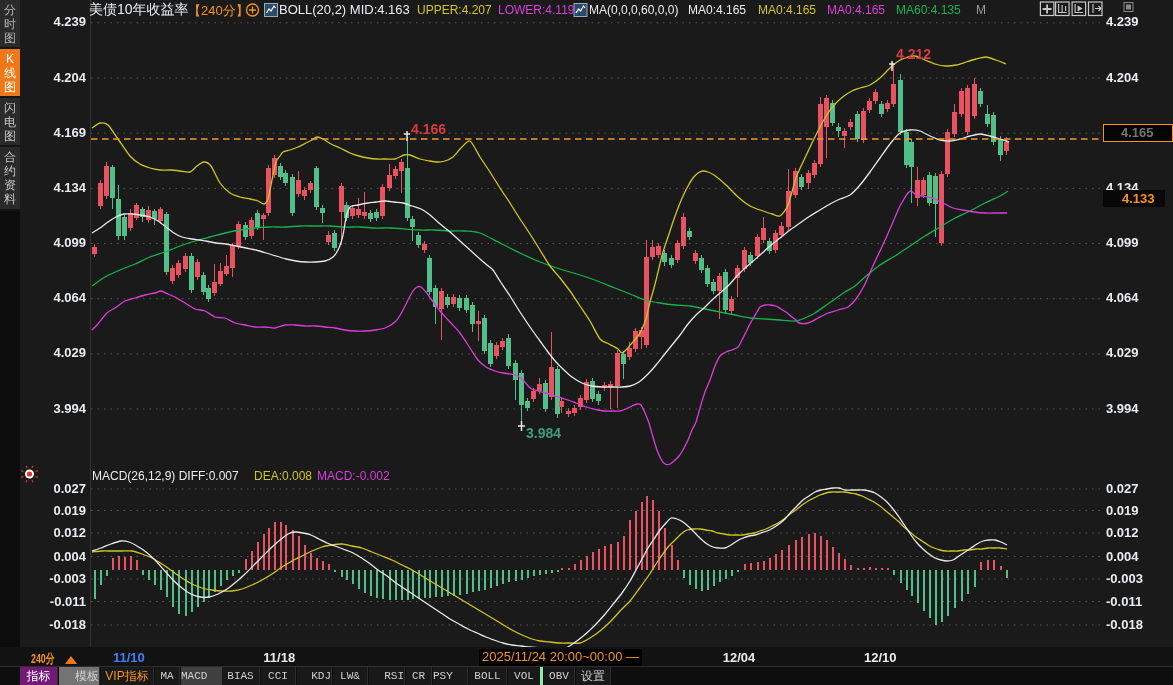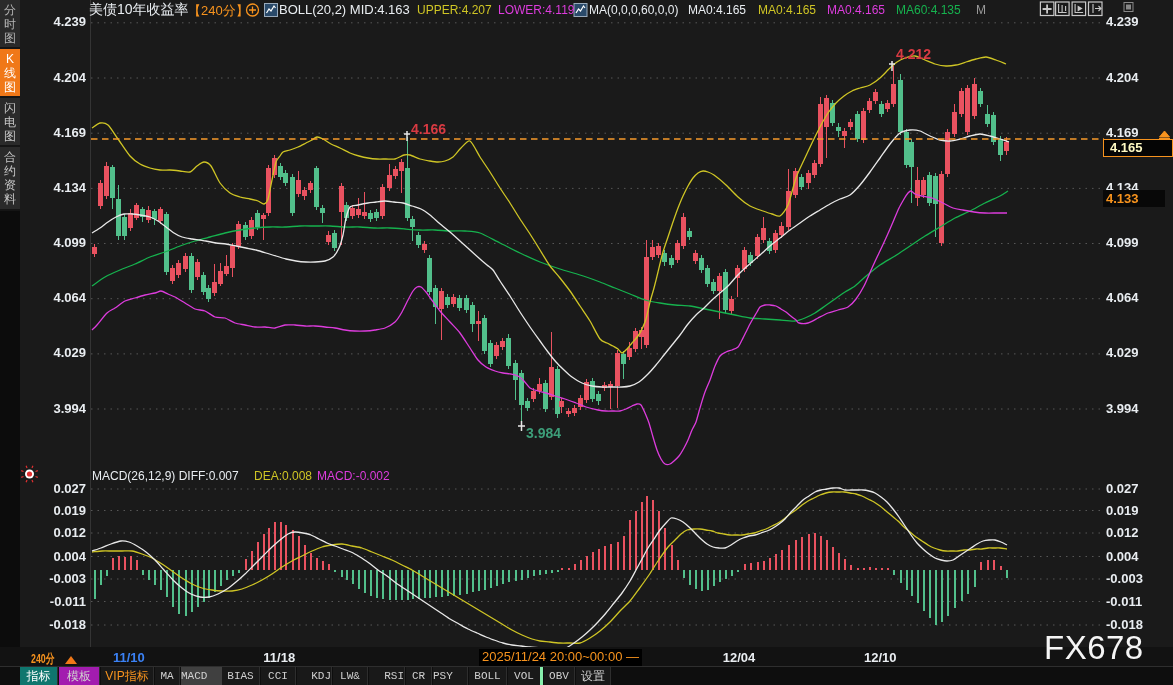--- a/index.html
+++ b/index.html
@@ -562,22 +562,22 @@
 <div style="position:absolute;right:1087px;top:179.9px;color:#e9edf1;font:bold 13px 'Liberation Sans',sans-serif;white-space:nowrap">4.134</div>
 <div style="position:absolute;left:1106px;top:179.9px;color:#e9edf1;font:bold 13px 'Liberation Sans',sans-serif;white-space:nowrap">4.134</div>
 <div style="position:absolute;right:1087px;top:235.0px;color:#e9edf1;font:bold 13px 'Liberation Sans',sans-serif;white-space:nowrap">4.099</div>
 <div style="position:absolute;left:1106px;top:235.0px;color:#e9edf1;font:bold 13px 'Liberation Sans',sans-serif;white-space:nowrap">4.099</div>
 <div style="position:absolute;right:1087px;top:290.2px;color:#e9edf1;font:bold 13px 'Liberation Sans',sans-serif;white-space:nowrap">4.064</div>
 <div style="position:absolute;left:1106px;top:290.2px;color:#e9edf1;font:bold 13px 'Liberation Sans',sans-serif;white-space:nowrap">4.064</div>
 <div style="position:absolute;right:1087px;top:345.4px;color:#e9edf1;font:bold 13px 'Liberation Sans',sans-serif;white-space:nowrap">4.029</div>
 <div style="position:absolute;left:1106px;top:345.4px;color:#e9edf1;font:bold 13px 'Liberation Sans',sans-serif;white-space:nowrap">4.029</div>
 <div style="position:absolute;right:1087px;top:400.5px;color:#e9edf1;font:bold 13px 'Liberation Sans',sans-serif;white-space:nowrap">3.994</div>
 <div style="position:absolute;left:1106px;top:400.5px;color:#e9edf1;font:bold 13px 'Liberation Sans',sans-serif;white-space:nowrap">3.994</div>
-<div style="position:absolute;left:1103px;top:139px;width:70px;height:18px;background:#050505;border:1.5px solid #f7931e;color:#fef9c3;font:bold 13px 'Liberation Sans',sans-serif;line-height:15px;padding-left:6px">4.165</div>
-<div style="position:absolute;left:1103px;top:190px;width:62px;height:17px;background:#080808;color:#f7931e;font:bold 13px 'Liberation Sans',sans-serif;line-height:17px;padding-left:3px">4.133</div>
+<div style="position:absolute;left:1103px;top:124px;width:70px;height:18px;background:#050505;border:1.5px solid #f7931e;color:#737373;font:bold 13px 'Liberation Sans',sans-serif;line-height:15px;padding-left:17px">4.165</div>
+<div style="position:absolute;left:1103px;top:190px;width:62px;height:17px;background:#080808;color:#f7931e;font:bold 13px 'Liberation Sans',sans-serif;line-height:17px;padding-left:19px">4.133</div>
 <div style="position:absolute;left:92px;top:469px;color:#e9edf1;font:normal 12px 'Liberation Sans',sans-serif;white-space:nowrap">MACD(26,12,9) DIFF:0.007</div>
 <div style="position:absolute;left:254px;top:469px;color:#cfc525;font:normal 12px 'Liberation Sans',sans-serif;white-space:nowrap">DEA:0.008</div>
 <div style="position:absolute;left:317px;top:469px;color:#dd3cdd;font:normal 12px 'Liberation Sans',sans-serif;white-space:nowrap">MACD:-0.002</div>
 <div style="position:absolute;right:1087px;top:481px;color:#e9edf1;font:bold 13px 'Liberation Sans',sans-serif;white-space:nowrap">0.027</div>
 <div style="position:absolute;left:1106px;top:481px;color:#e9edf1;font:bold 13px 'Liberation Sans',sans-serif;white-space:nowrap">0.027</div>
 <div style="position:absolute;right:1087px;top:502.5px;color:#e9edf1;font:bold 13px 'Liberation Sans',sans-serif;white-space:nowrap">0.019</div>
 <div style="position:absolute;left:1106px;top:502.5px;color:#e9edf1;font:bold 13px 'Liberation Sans',sans-serif;white-space:nowrap">0.019</div>
 <div style="position:absolute;right:1087px;top:525px;color:#e9edf1;font:bold 13px 'Liberation Sans',sans-serif;white-space:nowrap">0.012</div>
 <div style="position:absolute;left:1106px;top:525px;color:#e9edf1;font:bold 13px 'Liberation Sans',sans-serif;white-space:nowrap">0.012</div>
 <div style="position:absolute;right:1087px;top:548.5px;color:#e9edf1;font:bold 13px 'Liberation Sans',sans-serif;white-space:nowrap">0.004</div>
@@ -591,29 +591,28 @@
 <div style="position:absolute;left:0;top:647px;width:1173px;height:19px;background:#121212"></div>
 <div style="position:absolute;left:31px;top:650px;color:#f7931e;font:bold 13px 'Liberation Sans',sans-serif;transform:scaleX(0.68);transform-origin:0 0;white-space:nowrap">240分</div>
 <div style="position:absolute;left:65px;top:656px;width:0;height:0;border-left:6.5px solid transparent;border-right:6.5px solid transparent;border-bottom:8px solid #f07818"></div>
 <div style="position:absolute;left:113px;top:650px;color:#3b82f6;font:bold 13px 'Liberation Sans',sans-serif;white-space:nowrap">11/10</div>
 <div style="position:absolute;left:263.3px;top:650px;color:#e9edf1;font:bold 13px 'Liberation Sans',sans-serif;white-space:nowrap">11/18</div>
 <div style="position:absolute;left:407.2px;top:665px;color:#e9edf1;font:bold 13px 'Liberation Sans',sans-serif;white-space:nowrap">11/21</div>
 <div style="position:absolute;left:722.7px;top:650px;color:#e9edf1;font:bold 13px 'Liberation Sans',sans-serif;white-space:nowrap">12/04</div>
 <div style="position:absolute;left:864px;top:650px;color:#e9edf1;font:bold 13px 'Liberation Sans',sans-serif;white-space:nowrap">12/10</div>
 <div style="position:absolute;left:479px;top:649px;width:163px;height:17px;background:#000;color:#f7931e;font:13px 'Liberation Sans',sans-serif;line-height:16px;text-align:center;white-space:nowrap">2025/11/24 20:00~00:00 —</div>
 <div style="position:absolute;left:0;top:666px;width:1173px;height:19px;background:#0e0e0e;border-top:1px solid #2e2e2e"></div>
-<div style="position:absolute;left:20px;top:667px;width:38px;height:18px;background:#0f766e;color:#ffffff;font:12px 'Liberation Sans',sans-serif;line-height:18px;text-align:center;border-right:1px solid #2e2e2e">指标</div>
-<div style="position:absolute;left:59px;top:667px;width:41px;height:18px;background:#a21caf;color:#d0d0d0;font:12px 'Liberation Sans',sans-serif;line-height:18px;text-align:center;border-right:1px solid #2e2e2e">模板</div>
+<div style="position:absolute;left:20px;top:667px;width:38px;height:18px;background:#701a75;color:#ffffff;font:12px 'Liberation Sans',sans-serif;line-height:18px;text-align:center;border-right:1px solid #2e2e2e">指标</div>
+<div style="position:absolute;left:59px;top:667px;width:41px;height:18px;background:#737373;color:#d0d0d0;font:12px 'Liberation Sans',sans-serif;line-height:18px;text-align:right;border-right:1px solid #2e2e2e">模板</div>
 <div style="position:absolute;left:101px;top:667px;width:53px;height:18px;background:#191919;color:#f7931e;font:12px 'Liberation Sans',sans-serif;line-height:18px;text-align:center;border-right:1px solid #2e2e2e">VIP指标</div>
 <div style="position:absolute;left:155px;top:667px;width:25px;height:18px;background:#191919;color:#d0d0d0;font:11px 'Liberation Mono',monospace;line-height:18px;text-align:center;border-right:1px solid #2e2e2e">MA</div>
 <div style="position:absolute;left:181px;top:667px;width:44px;height:18px;background:#404040;color:#d0d0d0;font:11px 'Liberation Mono',monospace;line-height:18px;text-align:left;border-right:1px solid #2e2e2e">MACD</div>
 <div style="position:absolute;left:222px;top:667px;width:38px;height:18px;background:#191919;color:#d0d0d0;font:11px 'Liberation Mono',monospace;line-height:18px;text-align:center;border-right:1px solid #2e2e2e">BIAS</div>
 <div style="position:absolute;left:261px;top:667px;width:35px;height:18px;background:#191919;color:#d0d0d0;font:11px 'Liberation Mono',monospace;line-height:18px;text-align:center;border-right:1px solid #2e2e2e">CCI</div>
 <div style="position:absolute;left:297px;top:667px;width:35px;height:18px;background:#191919;color:#d0d0d0;font:11px 'Liberation Mono',monospace;line-height:18px;text-align:right;border-right:1px solid #2e2e2e">KDJ</div>
 <div style="position:absolute;left:333px;top:667px;width:35px;height:18px;background:#191919;color:#d0d0d0;font:11px 'Liberation Mono',monospace;line-height:18px;text-align:center;border-right:1px solid #2e2e2e">LW&amp;</div>
 <div style="position:absolute;left:369px;top:667px;width:36px;height:18px;background:#191919;color:#d0d0d0;font:11px 'Liberation Mono',monospace;line-height:18px;text-align:right;border-right:1px solid #2e2e2e">RSI</div>
 <div style="position:absolute;left:406px;top:667px;width:26px;height:18px;background:#191919;color:#d0d0d0;font:11px 'Liberation Mono',monospace;line-height:18px;text-align:center;border-right:1px solid #2e2e2e">CR</div>
 <div style="position:absolute;left:433px;top:667px;width:35px;height:18px;background:#191919;color:#d0d0d0;font:11px 'Liberation Mono',monospace;line-height:18px;text-align:left;border-right:1px solid #2e2e2e">PSY</div>
 <div style="position:absolute;left:469px;top:667px;width:38px;height:18px;background:#191919;color:#d0d0d0;font:11px 'Liberation Mono',monospace;line-height:18px;text-align:center;border-right:1px solid #2e2e2e">BOLL</div>
 <div style="position:absolute;left:508px;top:667px;width:35px;height:30px;background:#191919;color:#d0d0d0;font:11px 'Liberation Mono',monospace;line-height:18px;text-align:center;border-right:3px solid #86efac">VOL</div>
 <div style="position:absolute;left:544px;top:667px;width:31px;height:18px;background:#191919;color:#d0d0d0;font:11px 'Liberation Mono',monospace;line-height:18px;text-align:center;border-right:1px solid #2e2e2e">OBV</div>
 <div style="position:absolute;left:576px;top:667px;width:35px;height:18px;background:#191919;color:#d0d0d0;font:12px 'Liberation Sans',sans-serif;line-height:18px;text-align:center;border-right:1px solid #2e2e2e">设置</div>
-<div style="position:absolute;left:1044px;top:629px;color:#f5f5f5;font:33px 'Liberation Sans',sans-serif;letter-spacing:0.5px">FX678</div>
 </div>
 </body></html>

